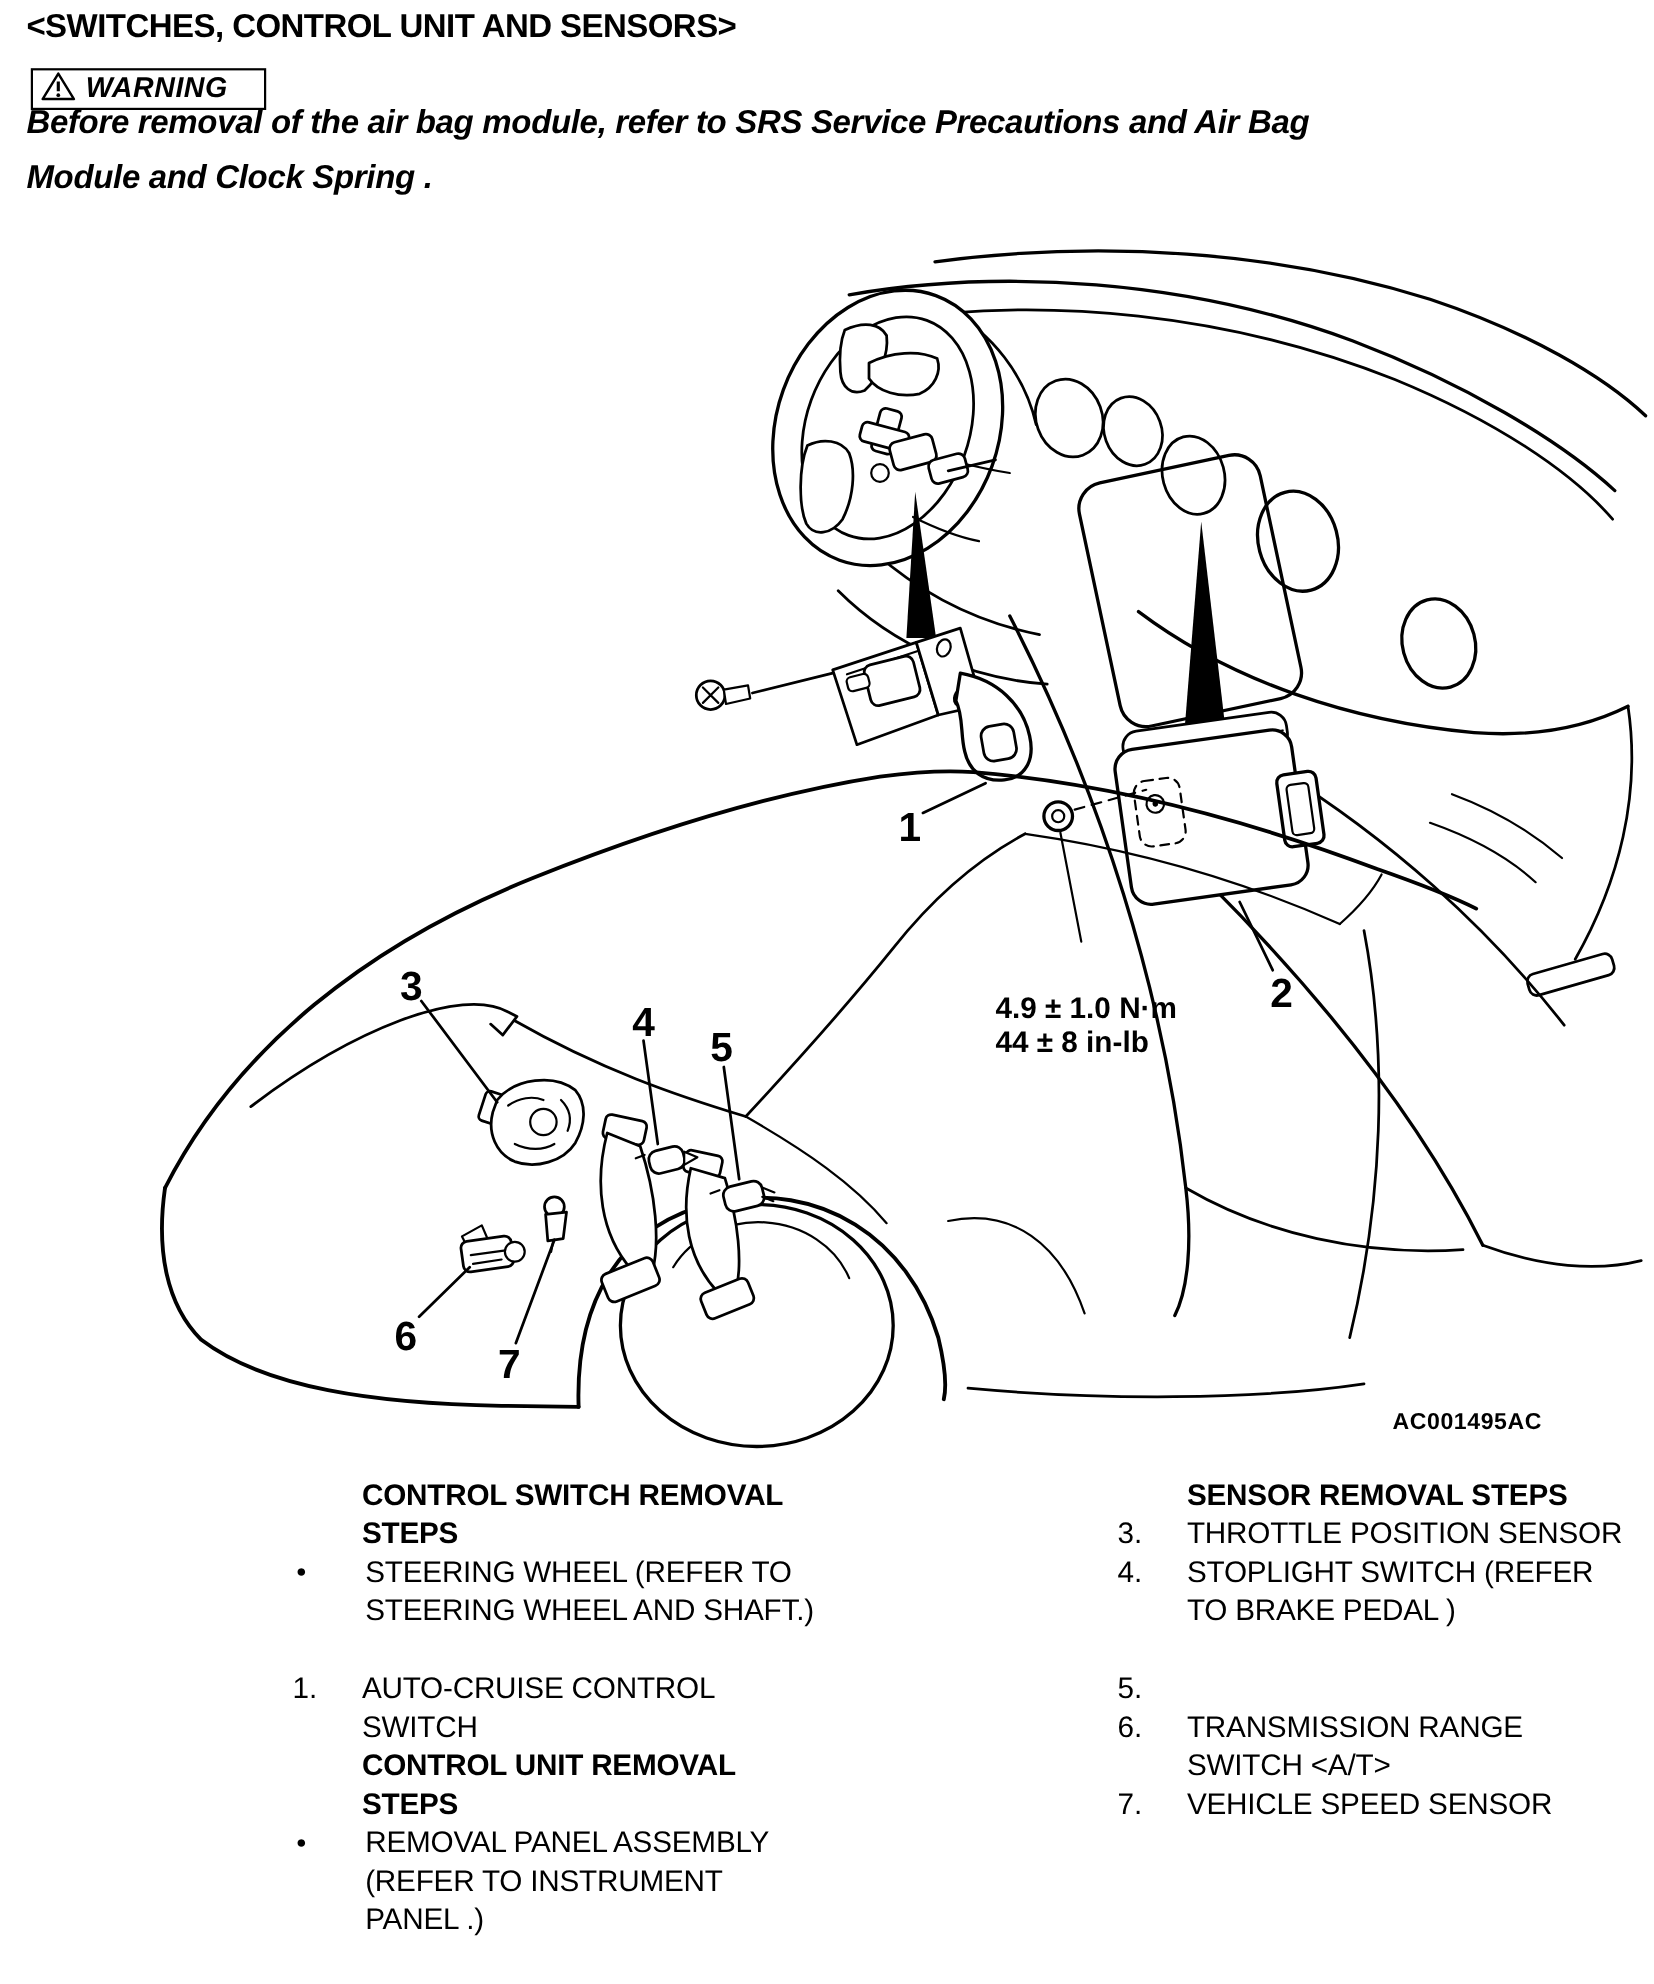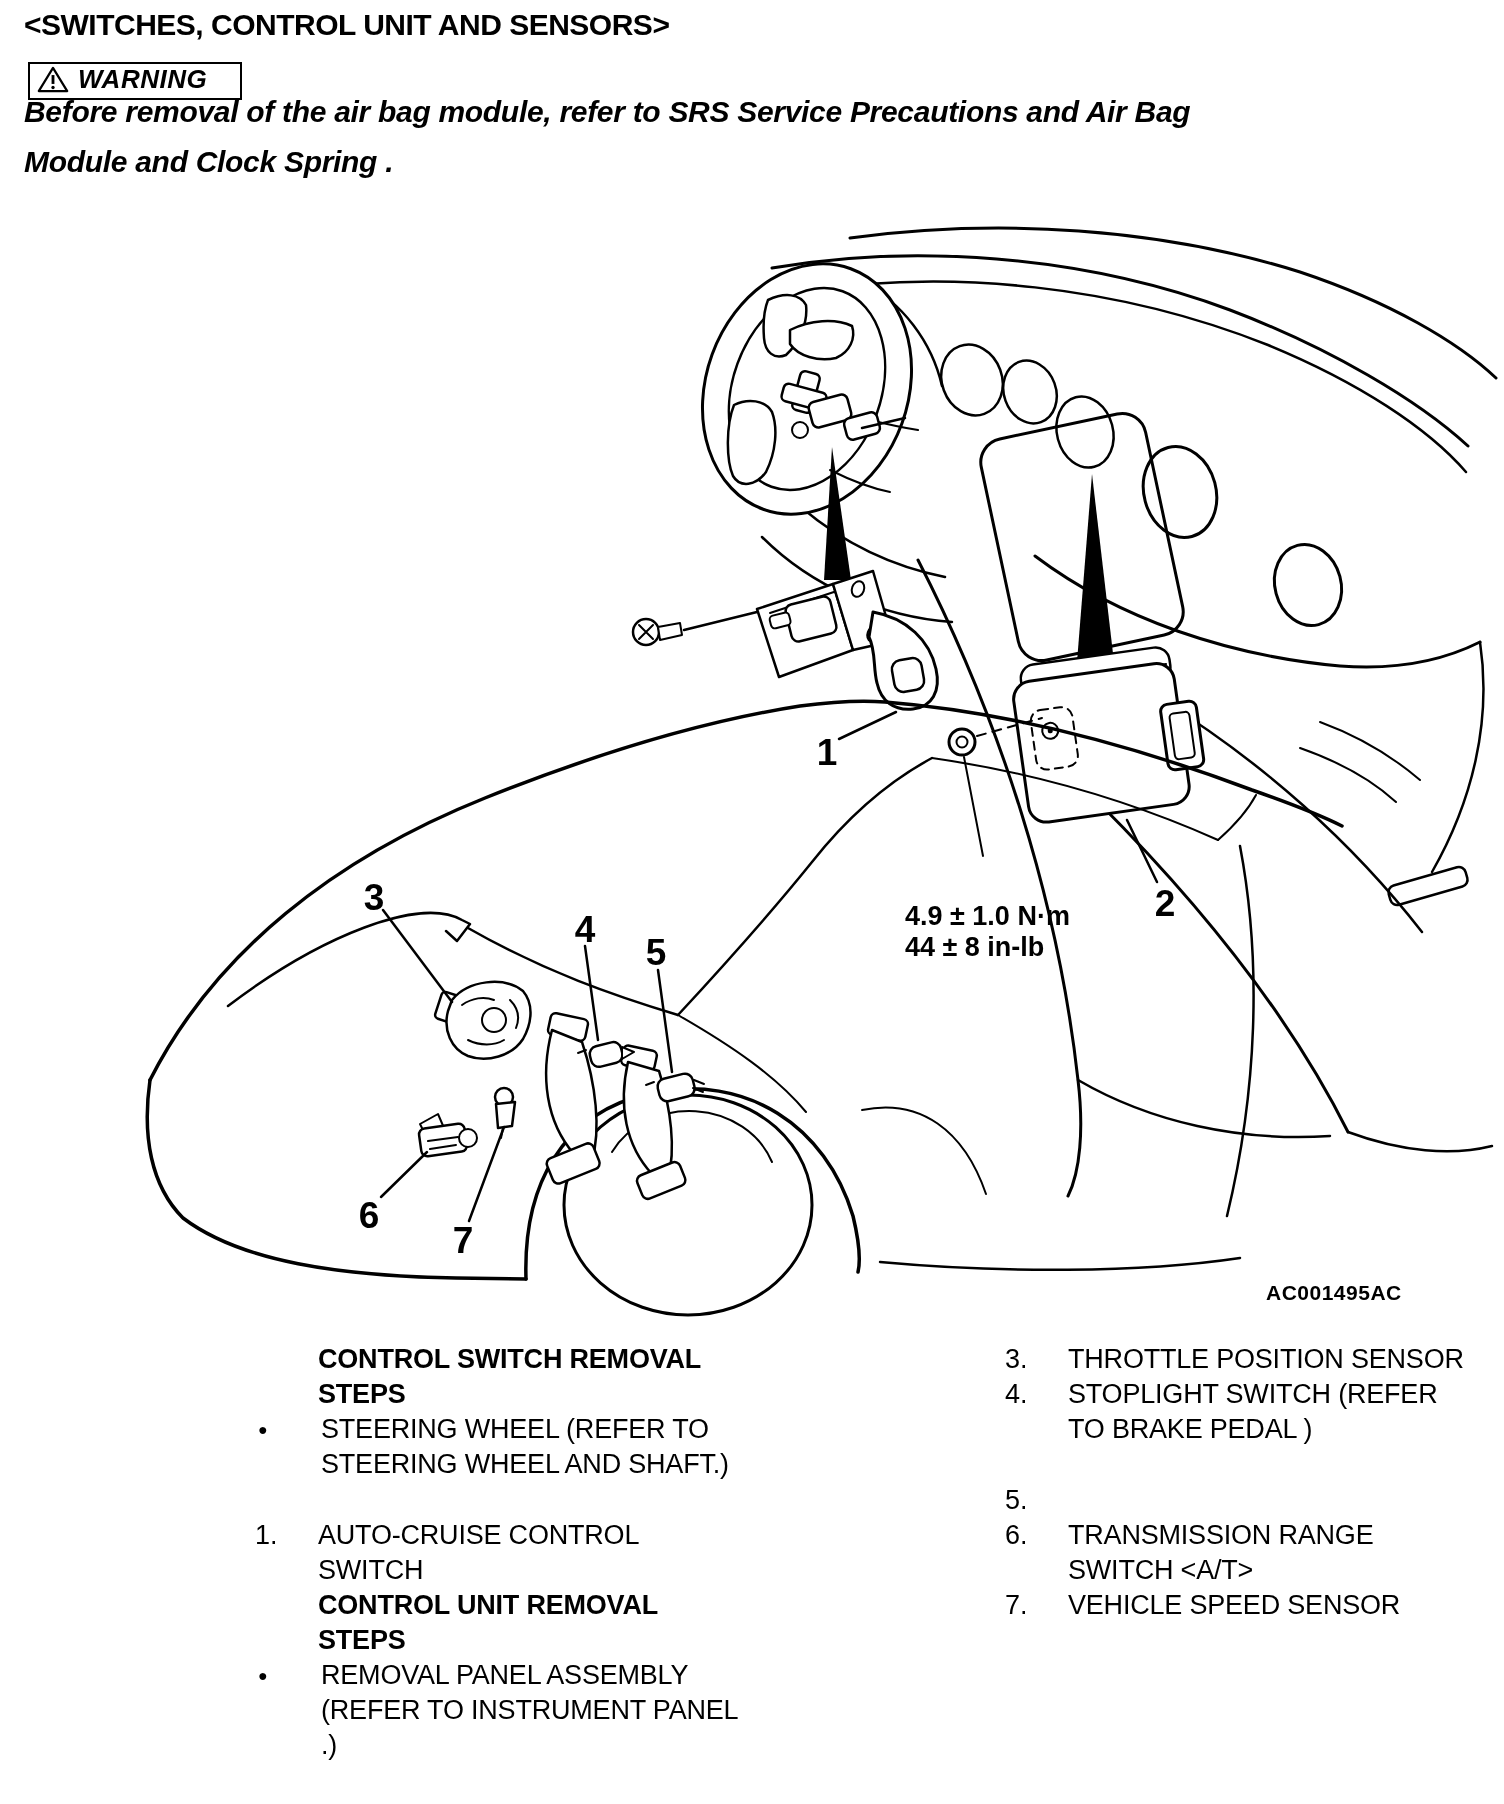--- a/index.html
+++ b/index.html
@@ -11,21 +11,21 @@
       display:flex;align-items:center;gap:9px;padding:0 7px;box-sizing:border-box;background:#fff;}
   #warning-label{font-size:26px;font-weight:700;font-style:italic;letter-spacing:.5px;padding-bottom:3px;}
   #warning-text{left:24px;top:87px;width:1260px;font-size:30px;font-weight:700;font-style:italic;
       line-height:50px;white-space:pre-line;letter-spacing:-0.3px;}
   #figure-code{left:1266px;top:1281px;font-size:21px;font-weight:700;letter-spacing:.5px;}
   #torque-spec{left:905px;top:901px;font-size:27px;font-weight:700;line-height:31px;white-space:nowrap;}
   .callout{position:absolute;font-size:37px;font-weight:700;transform:translate(-50%,-50%);line-height:1;}
   .col{position:absolute;top:1342px;}
   #col-left{left:255px;width:490px;}
   #col-right{left:1005px;width:475px;}
-  .row{display:flex;}
+  .row{display:flex;margin-left:11px;}
   .row.gap{margin-top:36px;}
   .marker{width:63px;flex:none;font-size:27px;line-height:35px;}
   .marker.b{font-size:16px;line-height:35px;padding-left:3px;}
   .txt{font-size:27px;line-height:35px;white-space:pre-line;letter-spacing:-0.2px;}
   .row.h .txt{font-weight:700;}
   svg.diagram{position:absolute;left:0;top:0;}
   .ln{fill:none;stroke:#000;stroke-linecap:round;stroke-linejoin:round;}
   .s2{stroke-width:2;} .s25{stroke-width:2.5;} .s3{stroke-width:3;} .s35{stroke-width:3.5;}
   .wf{fill:#fff;}
 </style>
@@ -246,20 +246,21 @@
   </div>
   <div class="row gap">
     <div class="marker">2.</div>
     <div class="txt">AUTO-CRUISE CONTROL-ECU</div>
   </div>
 </div>
 
 <div class="col" id="col-right">
   <div class="row h">
     <div class="marker"></div>
+    <div class="txt">SENSOR REMOVAL STEPS</div>
   </div>
   <div class="row">
     <div class="marker">3.</div>
     <div class="txt">THROTTLE POSITION SENSOR</div>
   </div>
   <div class="row">
     <div class="marker">4.</div>
     <div class="txt">STOPLIGHT SWITCH (REFER
 TO BRAKE PEDAL )</div>
   </div>

